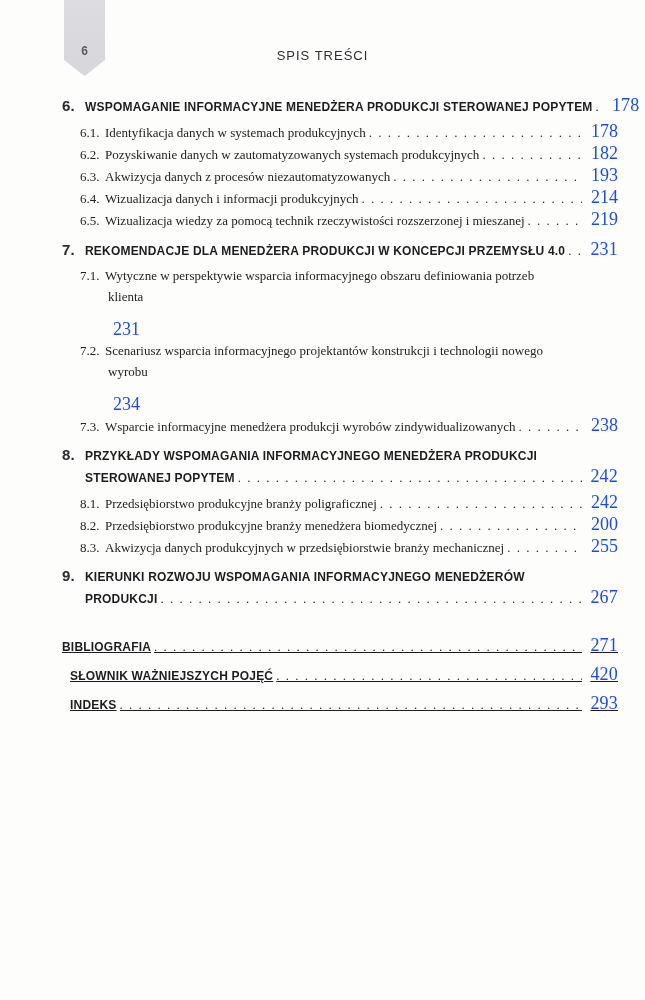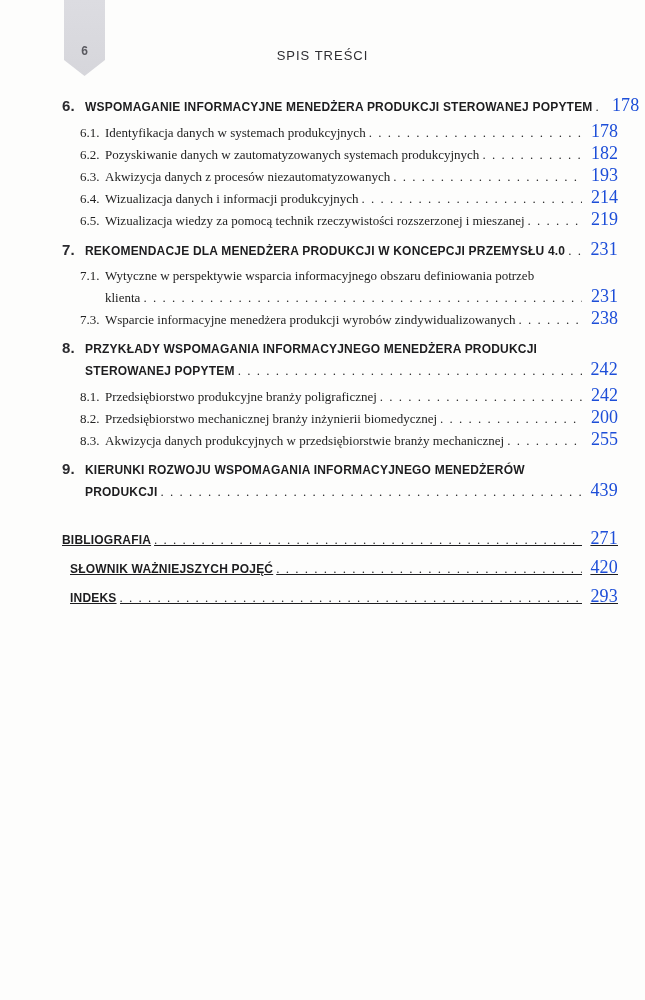--- a/index.html
+++ b/index.html
@@ -70,21 +70,21 @@
   .ch-title { white-space:nowrap; }
   .ch-body { flex:1 1 auto; min-width:0; }
   
   .sections { margin-top:4px; }
   .sec {
     margin-left:18px; line-height:21px;
     font-size:13px; color:#232323;
   }
   .sec-num { flex:none; width:25px; }
   .sec-title { white-space:nowrap; }
-  .sec-cont { margin-left:43px; }
+  .sec-cont { margin-left:43px;flex-direction:column; }
   
   .backmatter { margin-top:26px; }
   .bm {
     font-family:"Liberation Sans", sans-serif;
     font-weight:700; font-size:12px; letter-spacing:.2px;
     line-height:20px; color:#1d1d1f;text-decoration:underline;
   }
   .bm + .bm { margin-top:7px;margin-left:8px; }
   .bm-title { white-space:nowrap; }
 </style>
@@ -154,20 +154,31 @@
           <div class="row sec">
             <span class="sec-num">7.1.</span>
             <span class="sec-title">Wytyczne w perspektywie wsparcia informacyjnego obszaru definiowania potrzeb</span>
           </div>
           <div class="row sec sec-cont">
             <span class="sec-title">klienta</span>
             <span class="leader"></span>
             <span class="pg">231</span>
           </div>
         </div>
+        <div>
+          <div class="row sec">
+            <span class="sec-num">7.2.</span>
+            <span class="sec-title">Scenariusz wsparcia informacyjnego projektantów konstrukcji i technologii nowego</span>
+          </div>
+          <div class="row sec sec-cont">
+            <span class="sec-title">wyrobu</span>
+            <span class="leader"></span>
+            <span class="pg">234</span>
+          </div>
+        </div>
         <div class="row sec">
           <span class="sec-num">7.3.</span>
           <span class="sec-title">Wsparcie informacyjne menedżera produkcji wyrobów zindywidualizowanych</span>
           <span class="leader"></span>
           <span class="pg">238</span>
         </div>
       </div>
     </div>
 
     <div class="chapter">
@@ -186,21 +197,21 @@
       </div>
       <div class="sections">
         <div class="row sec">
           <span class="sec-num">8.1.</span>
           <span class="sec-title">Przedsiębiorstwo produkcyjne branży poligraficznej</span>
           <span class="leader"></span>
           <span class="pg">242</span>
         </div>
         <div class="row sec">
           <span class="sec-num">8.2.</span>
-          <span class="sec-title">Przedsiębiorstwo mechanicznej branży inżynierii biomedycznej</span>
+          <span class="sec-title">Przedsiębiorstwo produkcyjne branży menedżera biomedycznej</span>
           <span class="leader"></span>
           <span class="pg">200</span>
         </div>
         <div class="row sec">
           <span class="sec-num">8.3.</span>
           <span class="sec-title">Akwizycja danych produkcyjnych w przedsiębiorstwie branży mechanicznej</span>
           <span class="leader"></span>
           <span class="pg">255</span>
         </div>
       </div>
@@ -209,21 +220,21 @@
     <div class="chapter">
       <div class="row ch-head">
         <span class="ch-num">9.</span>
         <span class="ch-body">
           <span class="row">
             <span class="ch-title">KIERUNKI ROZWOJU WSPOMAGANIA INFORMACYJNEGO MENEDŻERÓW</span>
           </span>
           <span class="row">
             <span class="ch-title">PRODUKCJI</span>
             <span class="leader"></span>
-            <span class="pg">439</span>
+            <span class="pg">267</span>
           </span>
         </span>
       </div>
     </div>
 
     <div class="backmatter">
       <div class="row bm">
         <span class="bm-title">BIBLIOGRAFIA</span>
         <span class="leader"></span>
         <span class="pg">271</span>

